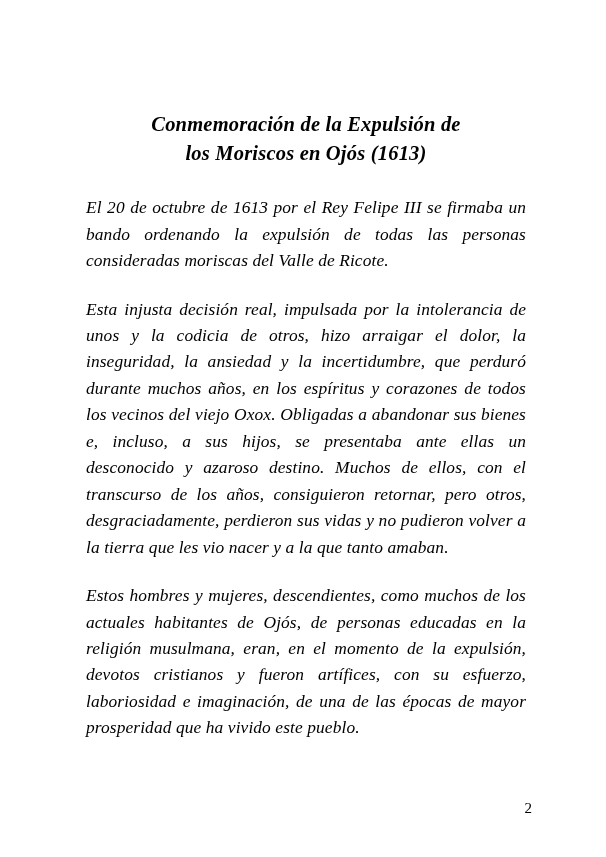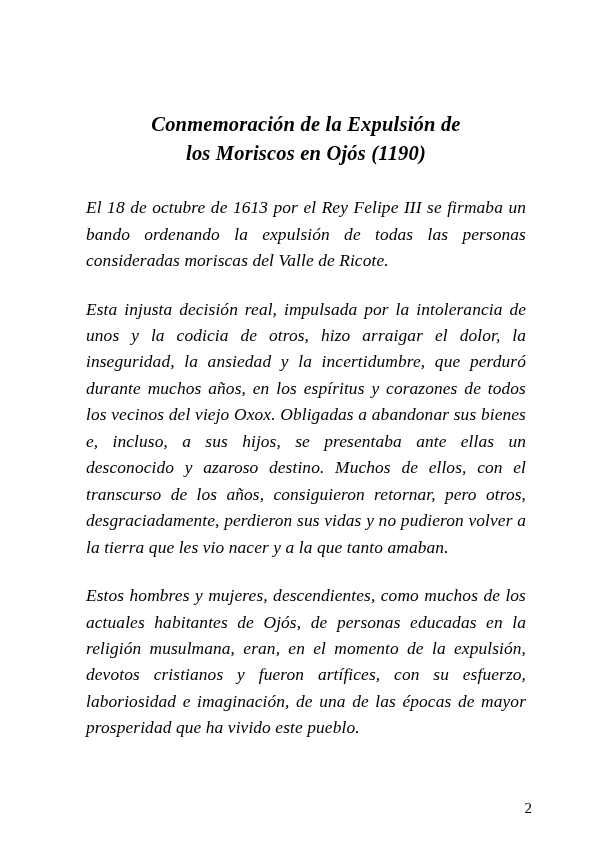--- a/index.html
+++ b/index.html
@@ -63,23 +63,23 @@
   }
 </style>
 </head>
 <body>
 
 <div class="page">
   <div class="content">
 
     <h1 class="doc-title">
       <span class="line">Conmemoración de la Expulsión de</span>
-      <span class="line">los Moriscos en Ojós (1190)</span>
+      <span class="line">los Moriscos en Ojós (1613)</span>
     </h1>
 
-    <p class="para">El 18 de octubre de 1613 por el Rey Felipe III se firmaba un bando ordenando la expulsión de todas las personas consideradas moriscas del Valle de Ricote.</p>
+    <p class="para">El 20 de octubre de 1613 por el Rey Felipe III se firmaba un bando ordenando la expulsión de todas las personas consideradas moriscas del Valle de Ricote.</p>
     <p class="para">Esta injusta decisión real, impulsada por la intolerancia de unos y la codicia de otros, hizo arraigar el dolor, la inseguridad, la ansiedad y la incertidumbre, que perduró durante muchos años, en los espíritus y corazones de todos los vecinos del viejo Oxox. Obligadas a abandonar sus bienes e, incluso, a sus hijos, se presentaba ante ellas un desconocido y azaroso destino. Muchos de ellos, con el transcurso de los años, consiguieron retornar, pero otros, desgraciadamente, perdieron sus vidas y no pudieron volver a la tierra que les vio nacer y a la que tanto amaban.</p>
     <p class="para">Estos hombres y mujeres, descendientes, como muchos de los actuales habitantes de Ojós, de personas educadas en la religión musulmana, eran, en el momento de la expulsión, devotos cristianos y fueron artífices, con su esfuerzo, laboriosidad e imaginación, de una de las épocas de mayor prosperidad que ha vivido este pueblo.</p>
 
   </div>
 
   <div class="page-number">2</div>
 </div>
 
 </body></html>

